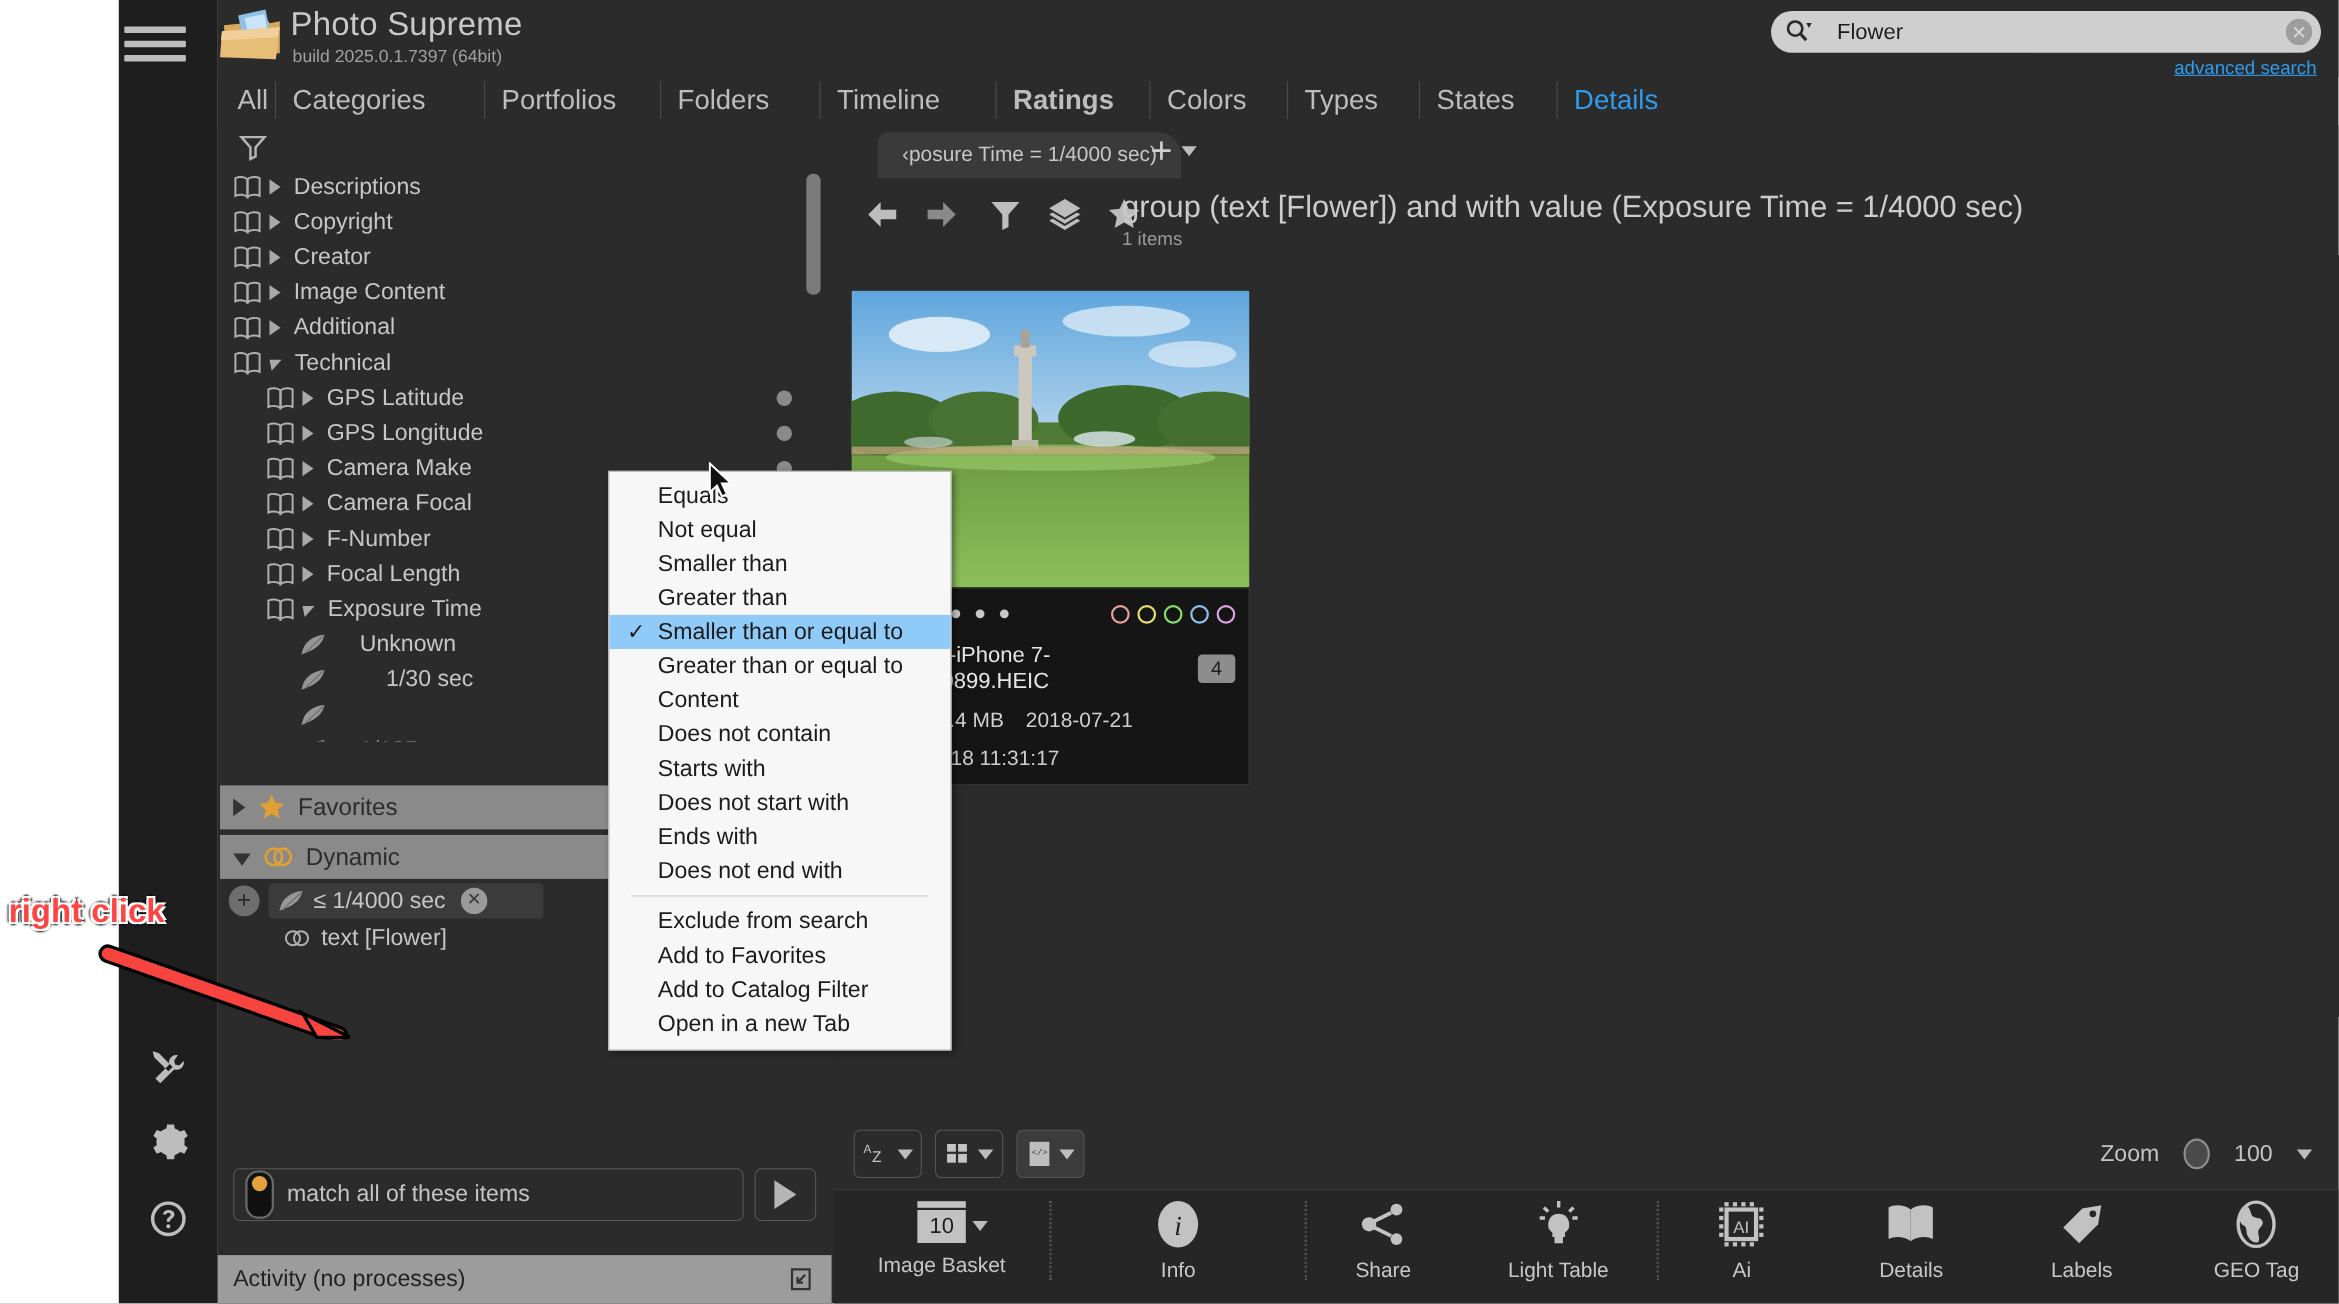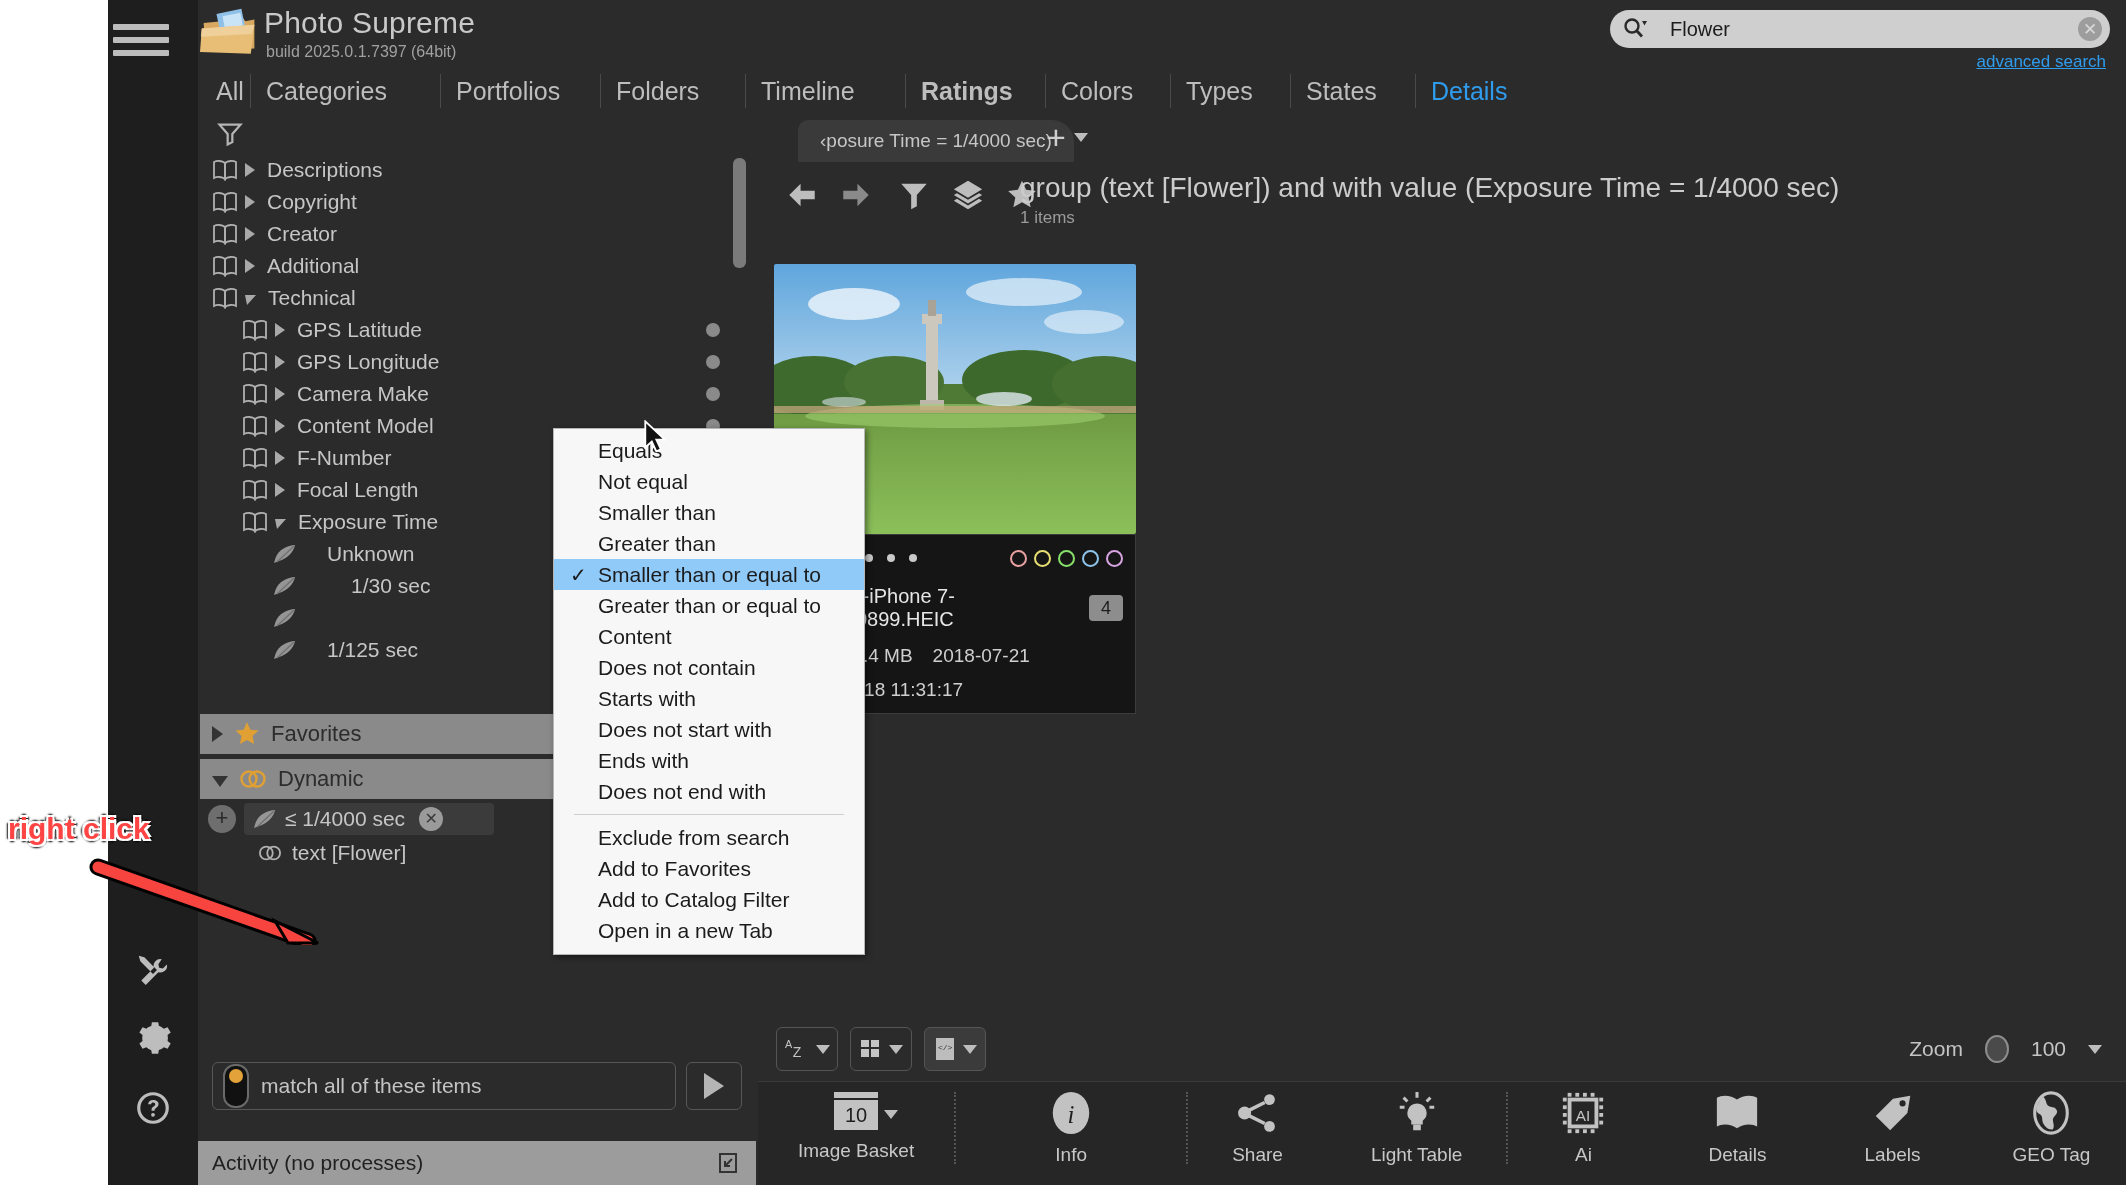--- a/index.html
+++ b/index.html
@@ -352,20 +352,30 @@
             <span>Creator</span>
           </div>
           <div class="tnode" style="padding-left: 14px;">
             <span style="display: flex;">
               <svg class="bookicon" viewBox="0 0 26 22">
                 <path d="M13 4 C10 1.5 5 1.5 2 3 L2 19 C5 17.5 10 17.5 13 20 Z" fill="none" stroke="#b0b0b0" stroke-width="1.8"></path>
                 <path d="M13 4 C16 1.5 21 1.5 24 3 L24 19 C21 17.5 16 17.5 13 20 Z" fill="none" stroke="#b0b0b0" stroke-width="1.8"></path>
               </svg>
             </span>
             <div class="arrow-r"></div>
+            <span>Image Content</span>
+          </div>
+          <div class="tnode" style="padding-left: 14px;">
+            <span style="display: flex;">
+              <svg class="bookicon" viewBox="0 0 26 22">
+                <path d="M13 4 C10 1.5 5 1.5 2 3 L2 19 C5 17.5 10 17.5 13 20 Z" fill="none" stroke="#b0b0b0" stroke-width="1.8"></path>
+                <path d="M13 4 C16 1.5 21 1.5 24 3 L24 19 C21 17.5 16 17.5 13 20 Z" fill="none" stroke="#b0b0b0" stroke-width="1.8"></path>
+              </svg>
+            </span>
+            <div class="arrow-r"></div>
             <span>Additional</span>
           </div>
           <div class="tnode" style="padding-left: 14px;">
             <span style="display: flex;">
               <svg class="bookicon" viewBox="0 0 26 22">
                 <path d="M13 4 C10 1.5 5 1.5 2 3 L2 19 C5 17.5 10 17.5 13 20 Z" fill="none" stroke="#b0b0b0" stroke-width="1.8"></path>
                 <path d="M13 4 C16 1.5 21 1.5 24 3 L24 19 C21 17.5 16 17.5 13 20 Z" fill="none" stroke="#b0b0b0" stroke-width="1.8"></path>
               </svg>
             </span>
             <div class="arrow-d"></div>
@@ -405,21 +415,21 @@
             <div class="dot"></div>
           </div>
           <div class="tnode" style="padding-left: 44px;">
             <span style="display: flex;">
               <svg class="bookicon" viewBox="0 0 26 22">
                 <path d="M13 4 C10 1.5 5 1.5 2 3 L2 19 C5 17.5 10 17.5 13 20 Z" fill="none" stroke="#b0b0b0" stroke-width="1.8"></path>
                 <path d="M13 4 C16 1.5 21 1.5 24 3 L24 19 C21 17.5 16 17.5 13 20 Z" fill="none" stroke="#b0b0b0" stroke-width="1.8"></path>
               </svg>
             </span>
             <div class="arrow-r"></div>
-            <span>Content Model</span>
+            <span>Camera Focal</span>
             <div class="dot"></div>
           </div>
           <div class="tnode" style="padding-left: 44px;">
             <span style="display: flex;">
               <svg class="bookicon" viewBox="0 0 26 22">
                 <path d="M13 4 C10 1.5 5 1.5 2 3 L2 19 C5 17.5 10 17.5 13 20 Z" fill="none" stroke="#b0b0b0" stroke-width="1.8"></path>
                 <path d="M13 4 C16 1.5 21 1.5 24 3 L24 19 C21 17.5 16 17.5 13 20 Z" fill="none" stroke="#b0b0b0" stroke-width="1.8"></path>
               </svg>
             </span>
             <div class="arrow-r"></div>

